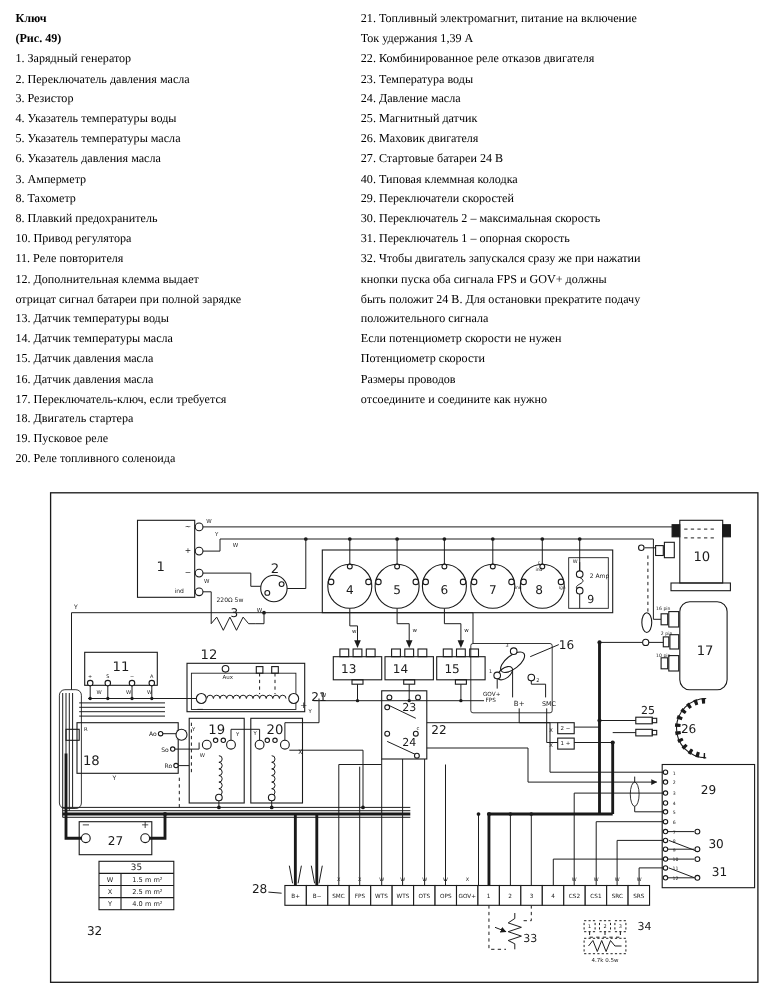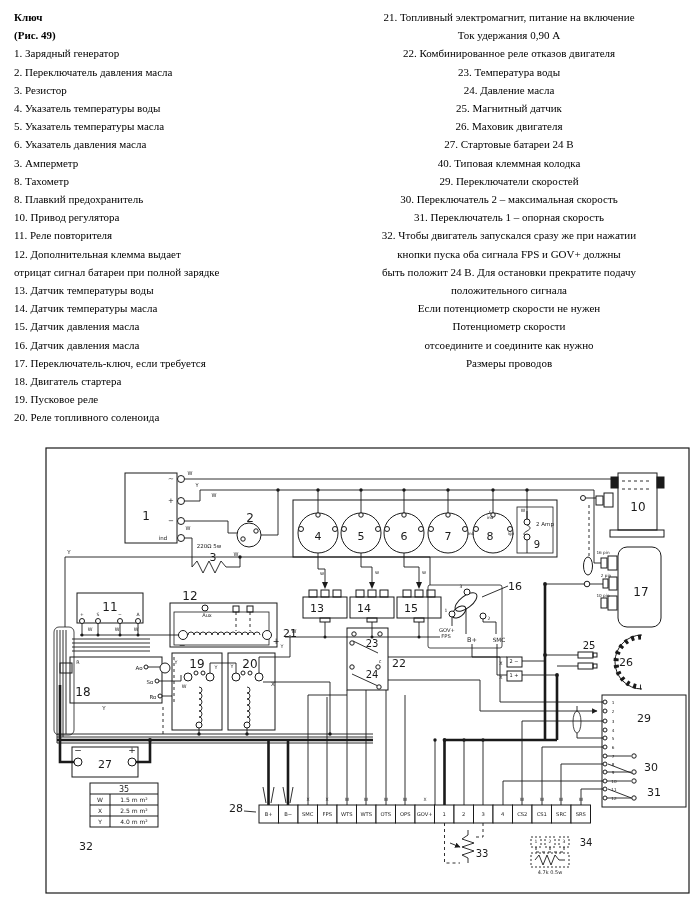--- a/index.html
+++ b/index.html
@@ -1,20 +1,20 @@
 <!DOCTYPE html>
 <html><head>
 <meta charset="utf-8">
 <style>
   html,body{margin:0;padding:0;}
   body{width:692px;height:900px;background:#ffffff;position:relative;overflow:hidden;
        font-family:"Liberation Serif", serif;color:#000;}
   .legend-col{position:absolute;top:8px;font-size:11px;line-height:18.2px;}
   #legend-left{left:14px;width:312px;}
-  #legend-right{left:328px;width:362px;text-align:center;}
+  #legend-right{left:328px;width:362px;}
   .legend-title{font-weight:bold;}
   .line{white-space:nowrap;}
   #diagram-wrap{position:absolute;left:0;top:445px;width:692px;height:455px;}
   svg{display:block;}
   svg text{font-family:"DejaVu Sans", sans-serif;fill:#1a1a1a;}
 </style>
 </head>
 <body>
 
 <div>
@@ -41,39 +41,39 @@
         <div class="line">16. Датчик давления масла</div>
         <div class="line">17. Переключатель-ключ, если требуется</div>
         <div class="line">18. Двигатель стартера</div>
         <div class="line">19. Пусковое реле</div>
         <div class="line">20. Реле топливного соленоида</div>
       </div>
   </div>
   <div id="legend-right" class="legend-col">
     <div>
         <div class="line">21. Топливный электромагнит, питание на включение</div>
-        <div class="line">Ток удержания 0,90 А</div>
+        <div class="line">Ток удержания 1,39 А</div>
         <div class="line">22. Комбинированное реле отказов двигателя</div>
         <div class="line">23. Температура воды</div>
         <div class="line">24. Давление масла</div>
         <div class="line">25. Магнитный датчик</div>
         <div class="line">26. Маховик двигателя</div>
         <div class="line">27. Стартовые батареи 24 В</div>
         <div class="line">40. Типовая клеммная колодка</div>
         <div class="line">29. Переключатели скоростей</div>
         <div class="line">30. Переключатель 2 – максимальная скорость</div>
         <div class="line">31. Переключатель 1 – опорная скорость</div>
         <div class="line">32. Чтобы двигатель запускался сразу же при нажатии</div>
         <div class="line">кнопки пуска оба сигнала FPS и GOV+ должны</div>
         <div class="line">быть положит 24 В. Для остановки прекратите подачу</div>
         <div class="line">положительного сигнала</div>
         <div class="line">Если потенциометр скорости не нужен</div>
         <div class="line">Потенциометр скорости</div>
+        <div class="line">Размеры проводов</div>
         <div class="line">отсоедините и соедините как нужно</div>
-        <div class="line">Размеры проводов</div>
       </div>
   </div>
 
   <div id="diagram-wrap">
     <svg width="692" height="455" viewBox="0 0 692 455">
       <defs>
         <marker id="ah" markerWidth="7" markerHeight="7" refX="5.5" refY="3" orient="auto">
           <path d="M0,0 L6,3 L0,6 z" fill="#1a1a1a"></path>
         </marker>
       </defs>

